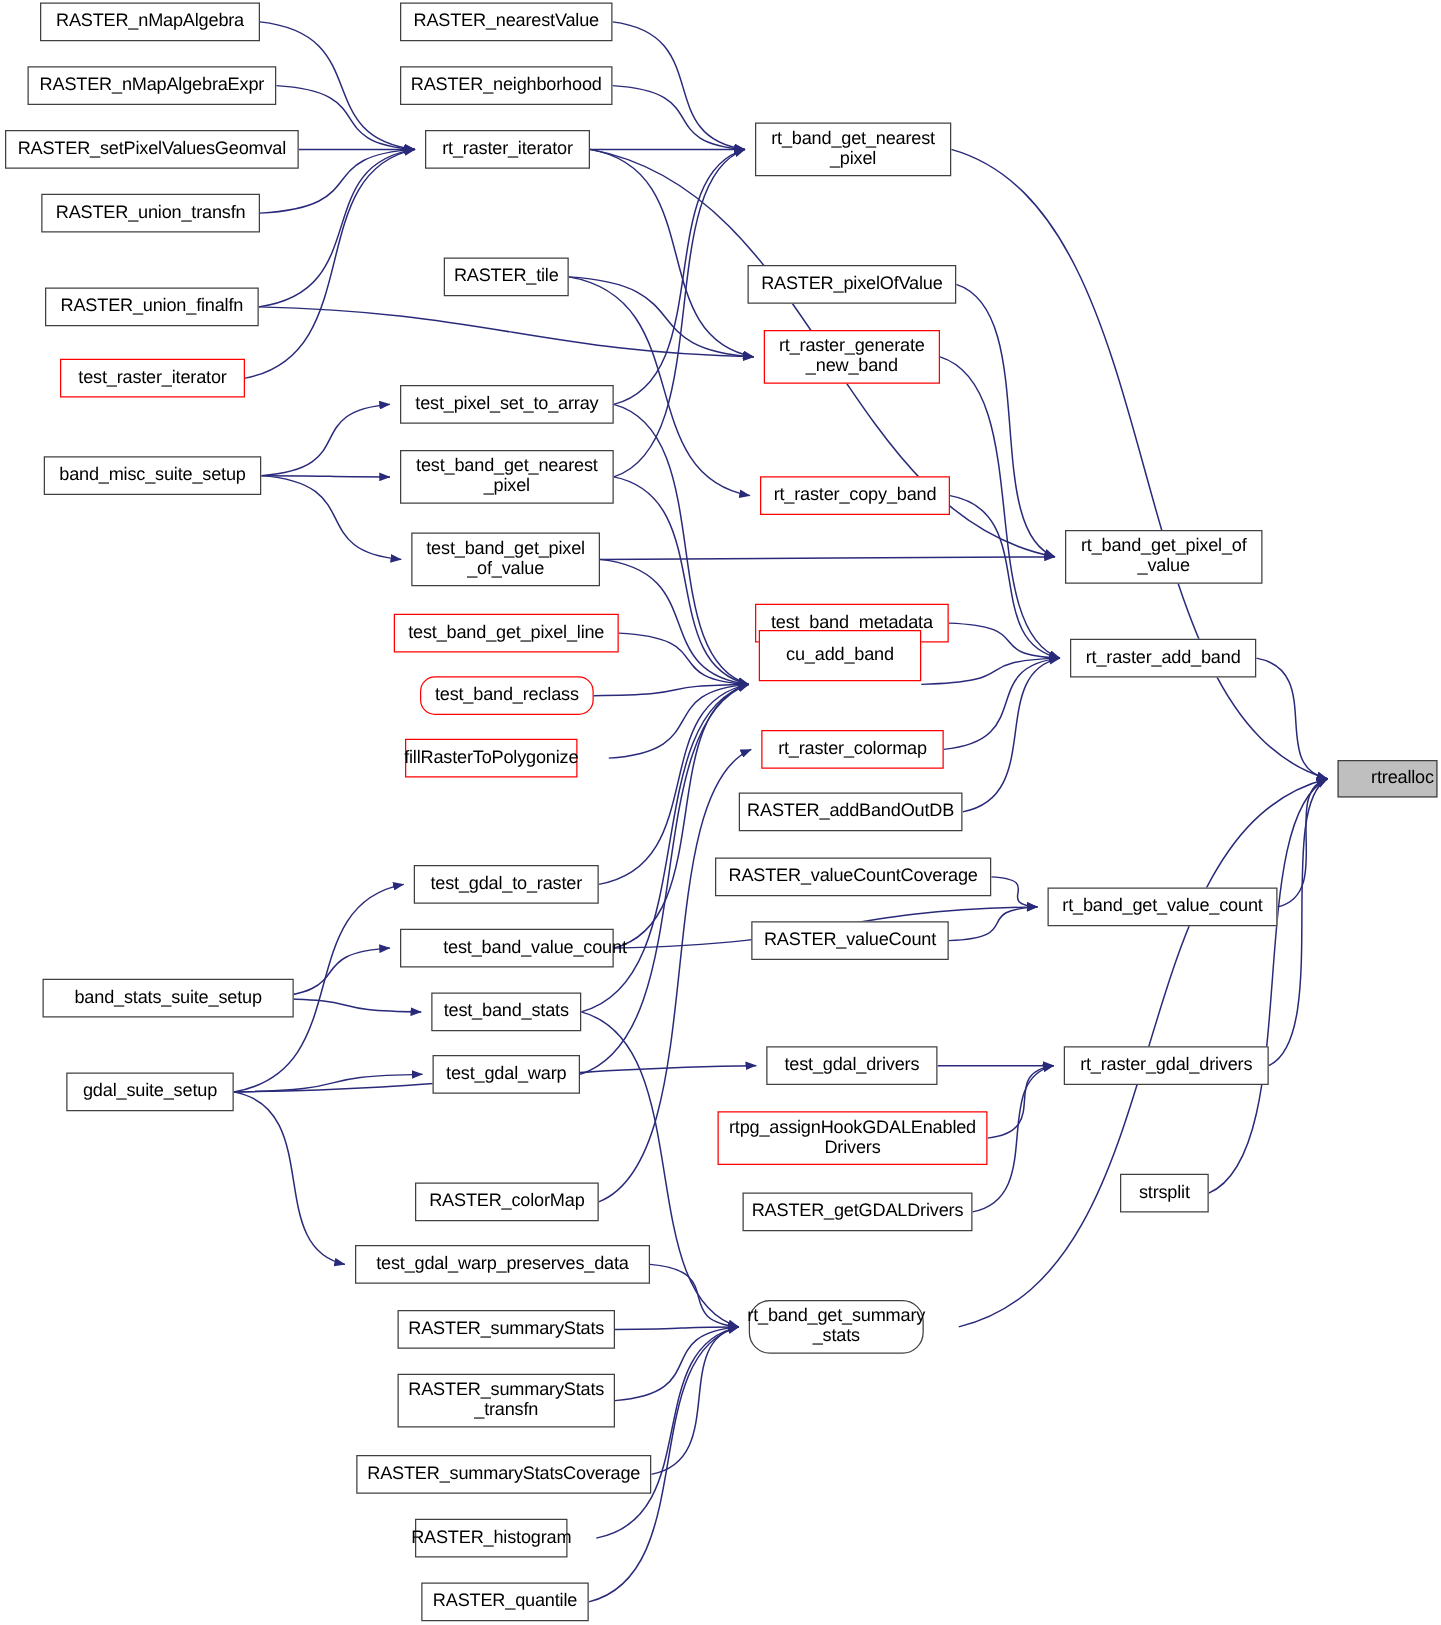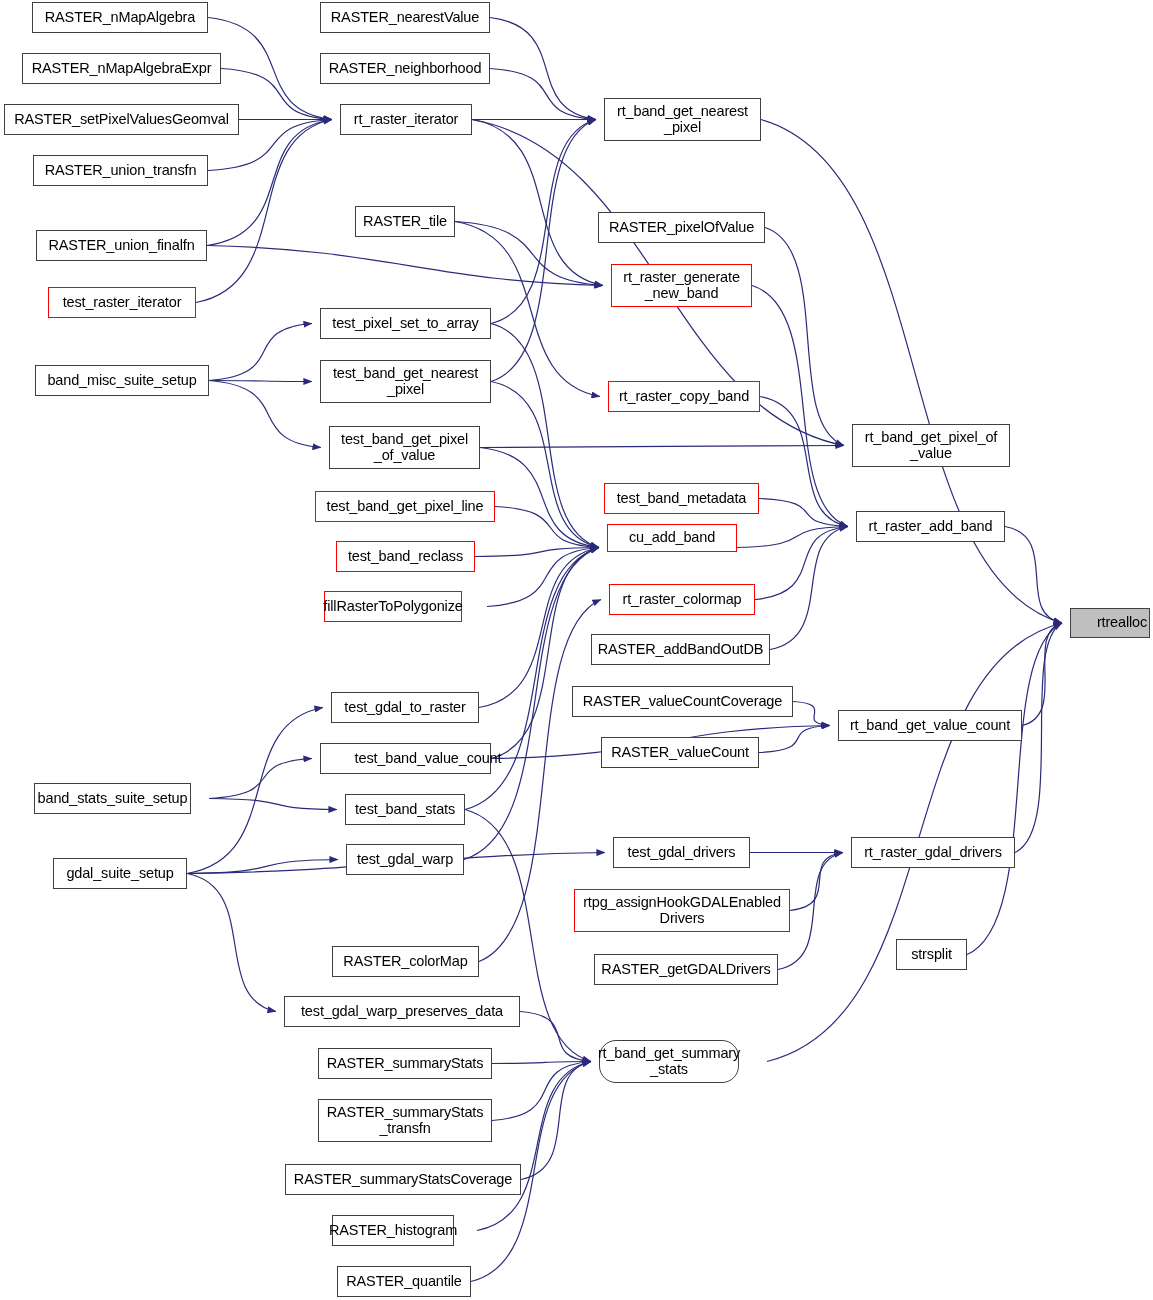--- a/index.html
+++ b/index.html
@@ -111,32 +111,32 @@
       <div class="node" style="left: 320px; top: 360px; width: 171px; height: 43px;">test_band_get_nearest
 _pixel</div>
       <div class="node red" style="left: 608px; top: 381px; width: 152px; height: 31px;">rt_raster_copy_band</div>
       <div class="node" style="left: 329px; top: 426px; width: 151px; height: 43px;">test_band_get_pixel
 _of_value</div>
       <div class="node" style="left: 852px; top: 424px; width: 158px; height: 43px;">rt_band_get_pixel_of
 _value</div>
       <div class="node red" style="left: 315px; top: 491px; width: 180px; height: 31px;">test_band_get_pixel_line</div>
       <div class="node red" style="left: 604px; top: 483px; width: 155px; height: 31px;">test_band_metadata</div>
       <div class="node" style="left: 856px; top: 511px; width: 149px; height: 31px;">rt_raster_add_band</div>
-      <div class="node red" style="left: 336px; top: 541px; width: 139px; height: 31px;">test_band_reclass</div>
-      <div class="node red" style="left: 607px; top: 524px; width: 130px; height: 28px;">cu_add_band</div>
+      <div class="node red" style="left: 336px; top: 541px; width: 139px; height: 31px; border-radius: 12px;">test_band_reclass</div>
+      <div class="node red" style="left: 607px; top: 504px; width: 130px; height: 41px;">cu_add_band</div>
       <div class="node hl" style="left: 1070px; top: 608px; width: 80px; height: 30px;">rtrealloc</div>
       <div class="node red" style="left: 609px; top: 584px; width: 146px; height: 31px;">rt_raster_colormap</div>
       <div class="node red" style="left: 324px; top: 591px; width: 138px; height: 31px;">fillRasterToPolygonize</div>
       <div class="node" style="left: 591px; top: 634px; width: 179px; height: 31px;">RASTER_addBandOutDB</div>
       <div class="node" style="left: 572px; top: 686px; width: 221px; height: 31px;">RASTER_valueCountCoverage</div>
       <div class="node" style="left: 331px; top: 692px; width: 148px; height: 31px;">test_gdal_to_raster</div>
       <div class="node" style="left: 838px; top: 710px; width: 184px; height: 31px;">rt_band_get_value_count</div>
       <div class="node" style="left: 601px; top: 737px; width: 158px; height: 31px;">RASTER_valueCount</div>
       <div class="node" style="left: 320px; top: 743px; width: 171px; height: 31px; padding-left: 45px;">test_band_value_count</div>
-      <div class="node" style="left: 34px; top: 783px; width: 157px; height: 31px;">band_stats_suite_setup</div>
+      <div class="node" style="left: 34px; top: 783px; width: 201px; height: 31px;">band_stats_suite_setup</div>
       <div class="node" style="left: 345px; top: 794px; width: 120px; height: 31px;">test_band_stats</div>
       <div class="node" style="left: 613px; top: 837px; width: 137px; height: 31px;">test_gdal_drivers</div>
       <div class="node" style="left: 851px; top: 837px; width: 164px; height: 31px;">rt_raster_gdal_drivers</div>
       <div class="node" style="left: 53px; top: 858px; width: 134px; height: 31px;">gdal_suite_setup</div>
       <div class="node" style="left: 346px; top: 844px; width: 118px; height: 31px;">test_gdal_warp</div>
       <div class="node red" style="left: 574px; top: 889px; width: 216px; height: 43px;">rtpg_assignHookGDALEnabled
 Drivers</div>
       <div class="node" style="left: 896px; top: 939px; width: 71px; height: 31px;">strsplit</div>
       <div class="node" style="left: 332px; top: 946px; width: 147px; height: 31px;">RASTER_colorMap</div>
       <div class="node" style="left: 594px; top: 954px; width: 184px; height: 31px;">RASTER_getGDALDrivers</div>

